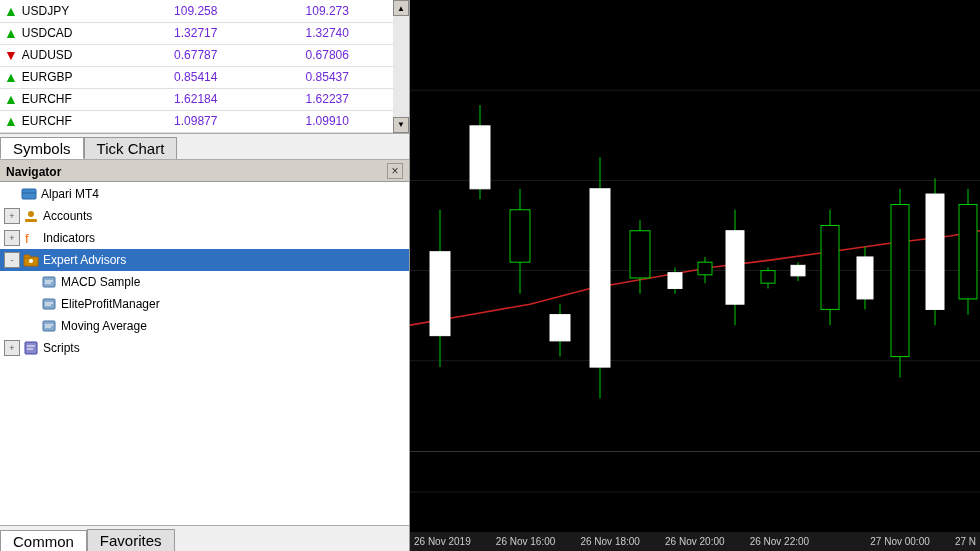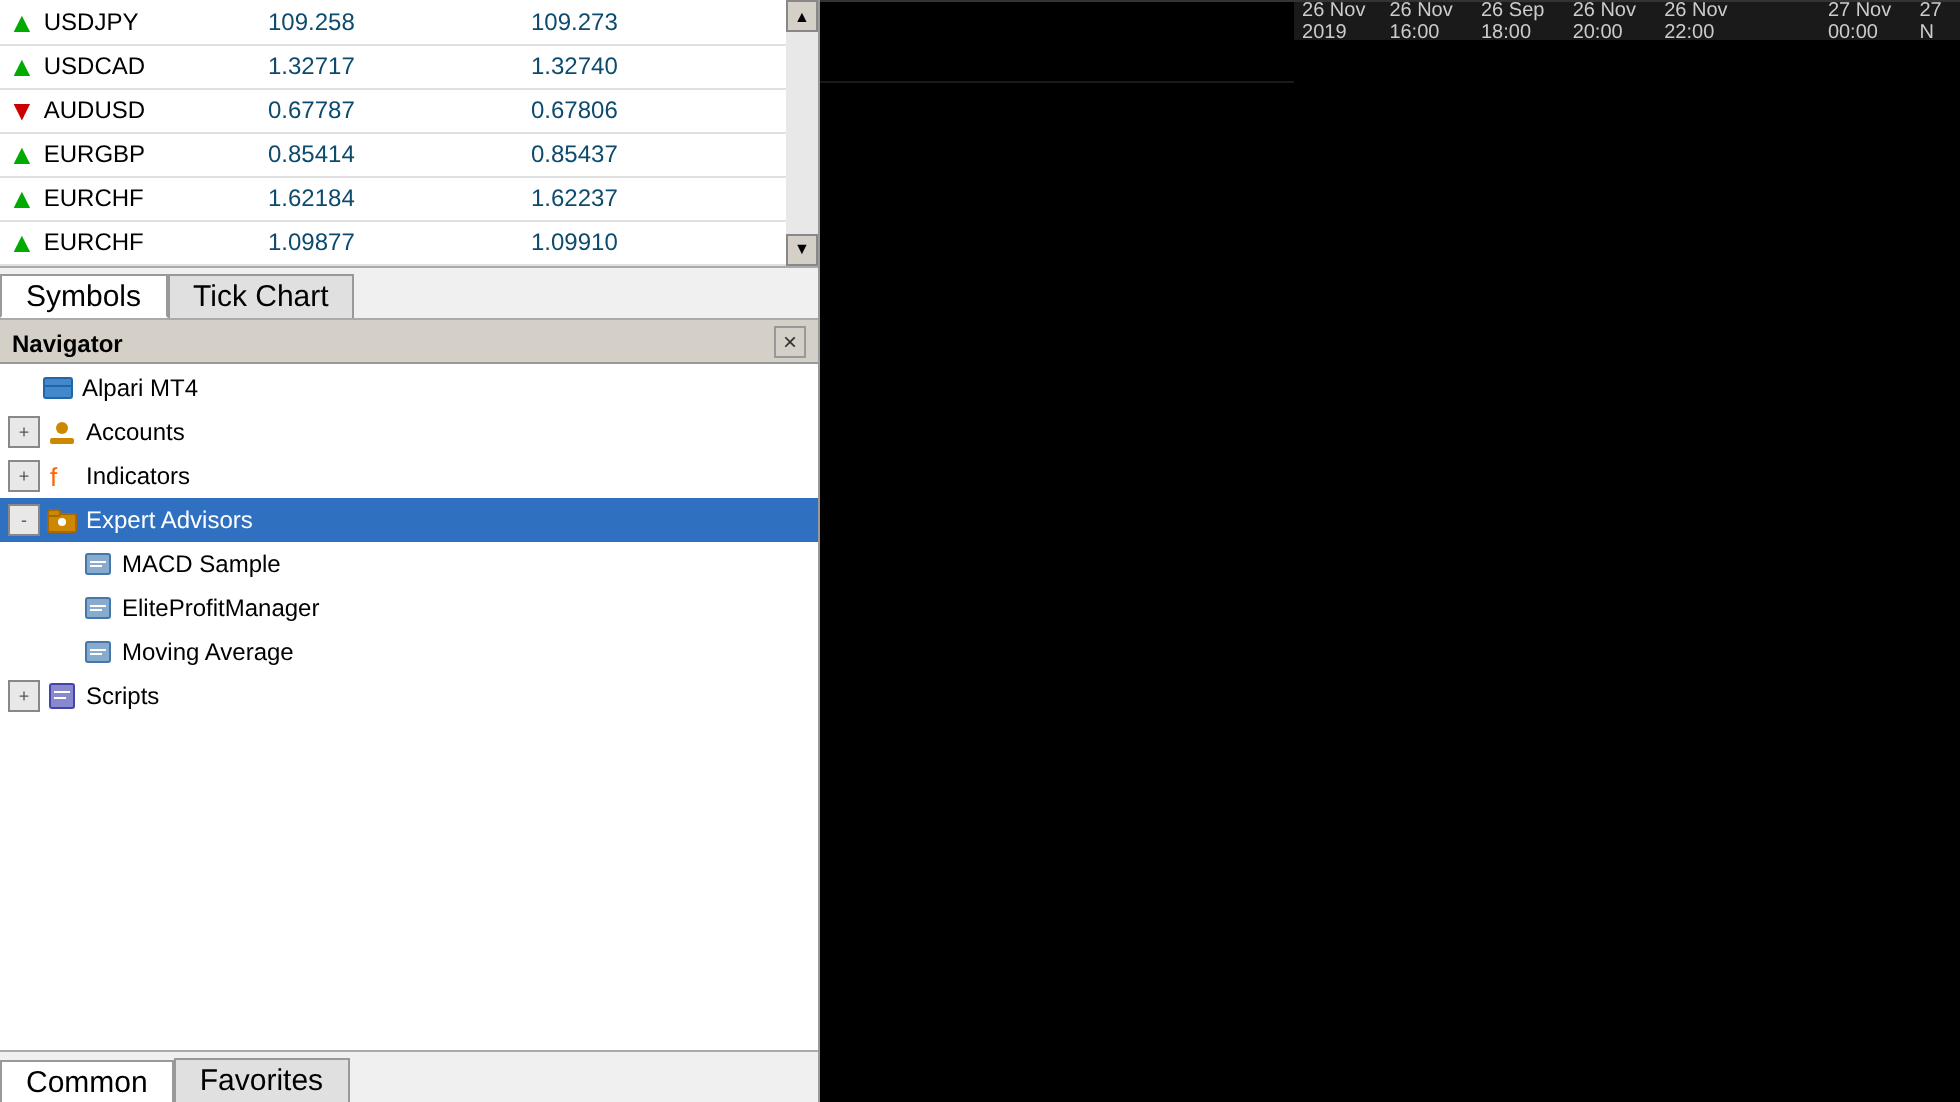--- a/index.html
+++ b/index.html
@@ -55,22 +55,22 @@
       color: #00aa00;
       font-size: 14px;
       font-weight: bold;
     }
 
     .arrow-icon.red {
       color: #cc0000;
     }
 
     .price-red {
-      color: #0c4a6e;
-      text-align: left;
+      color: #6d28d9;
+      text-align: center;
     }
 
     .scrollbar-right {
       width: 16px;
       background: #e0e0e0;
       display: flex;
       flex-direction: column;
       align-items: center;
     }
 
@@ -225,20 +225,21 @@
     }
 
     
     .chart-area {
       flex: 1;
       height: 551px;
       background: #000000;
       position: relative;
       overflow: hidden;
       display: flex;
+      flex-direction: column;
     }
 
     .chart-main {
       flex: 1;
       position: relative;
       overflow: hidden;
     }
 
     .chart-bottom {
       height: 80px;
@@ -531,20 +532,20 @@
     <svg width="100%" height="80">
       <rect width="100%" height="80" fill="#000000"></rect>
       <line x1="0" y1="40" x2="100%" y2="40" stroke="#1a1a1a" stroke-width="1"></line>
     </svg>
   </div>
 
   <div class="time-axis">
     <div class="time-labels" id="time-labels-container">
     <span style="color: rgb(204, 204, 204); font-size: 10px;">26 Nov 2019</span>
         <span style="color: rgb(204, 204, 204); font-size: 10px;">26 Nov 16:00</span>
-        <span style="color: rgb(204, 204, 204); font-size: 10px;">26 Sep 18:00</span>
+        <span style="color: rgb(204, 204, 204); font-size: 10px;">26 Nov 18:00</span>
         <span style="color: rgb(204, 204, 204); font-size: 10px;">26 Nov 20:00</span>
         <span style="color: rgb(204, 204, 204); font-size: 10px;">26 Nov 22:00</span>
         <span style="color: rgb(204, 204, 204); font-size: 10px; margin-left: 36px;">27 Nov 00:00</span>
         <span style="color: rgb(204, 204, 204); font-size: 10px;">27 N</span>
       </div>
   </div>
 </div>
 
 </body></html>

